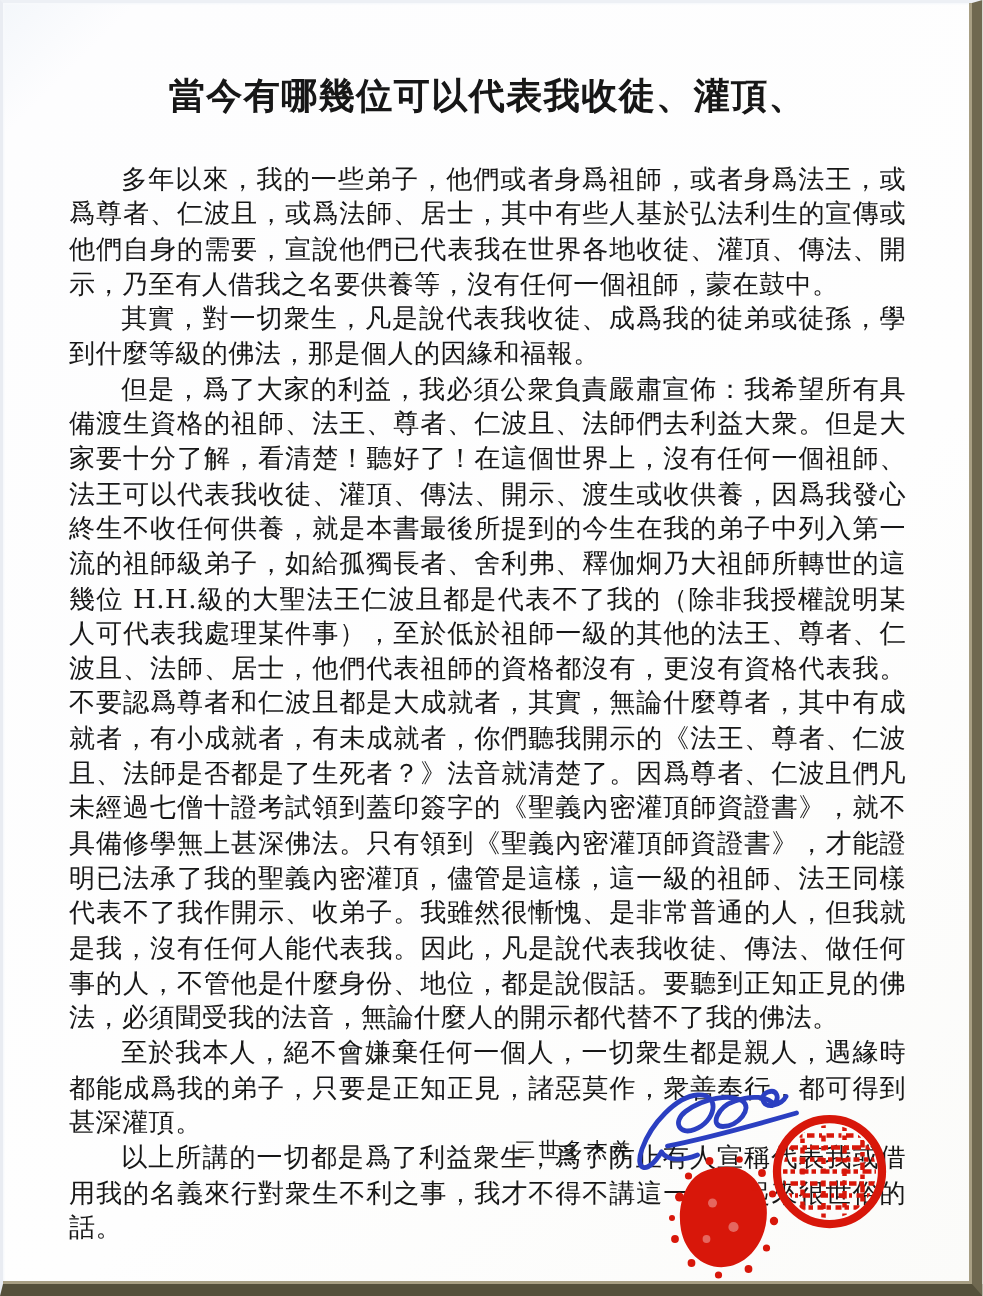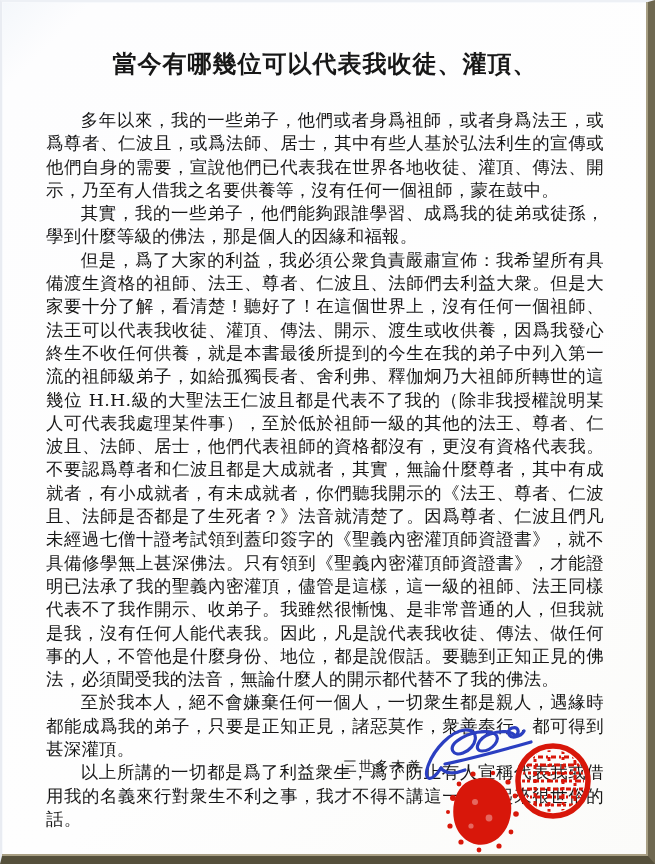--- a/index.html
+++ b/index.html
@@ -49,21 +49,21 @@
 <body>
 
 <div class="page">
 
   <div class="title">
     <div>當今有哪幾位可以代表我收徒、灌頂、</div>
   </div>
 
   <div class="body-text">
     <p>多年以來，我的一些弟子，他們或者身爲祖師，或者身爲法王，或爲尊者、仁波且，或爲法師、居士，其中有些人基於弘法利生的宣傳或他們自身的需要，宣說他們已代表我在世界各地收徒、灌頂、傳法、開示，乃至有人借我之名要供養等，沒有任何一個祖師，蒙在鼓中。</p>
-    <p>其實，我的一些弟子，他們能夠跟誰學習、成爲我的徒弟或徒孫，學到什麼等級的佛法，那是個人的因緣和福報。</p>
+    <p>其實，對一切衆生，凡是說代表我收徒、成爲我的徒弟或徒孫，學到什麼等級的佛法，那是個人的因緣和福報。</p>
     <p>但是，爲了大家的利益，我必須公衆負責嚴肅宣佈：我希望所有具備渡生資格的祖師、法王、尊者、仁波且、法師們去利益大衆。但是大家要十分了解，看清楚！聽好了！在這個世界上，沒有任何一個祖師、法王可以代表我收徒、灌頂、傳法、開示、渡生或收供養，因爲我發心終生不收任何供養，就是本書最後所提到的今生在我的弟子中列入第一流的祖師級弟子，如給孤獨長者、舍利弗、釋伽炯乃大祖師所轉世的這幾位 H.H.級的大聖法王仁波且都是代表不了我的（除非我授權說明某人可代表我處理某件事），至於低於祖師一級的其他的法王、尊者、仁波且、法師、居士，他們代表祖師的資格都沒有，更沒有資格代表我。不要認爲尊者和仁波且都是大成就者，其實，無論什麼尊者，其中有成就者，有小成就者，有未成就者，你們聽我開示的《法王、尊者、仁波且、法師是否都是了生死者？》法音就清楚了。因爲尊者、仁波且們凡未經過七僧十證考試領到蓋印簽字的《聖義內密灌頂師資證書》，就不具備修學無上甚深佛法。只有領到《聖義內密灌頂師資證書》，才能證明已法承了我的聖義內密灌頂，儘管是這樣，這一級的祖師、法王同樣代表不了我作開示、收弟子。我雖然很慚愧、是非常普通的人，但我就是我，沒有任何人能代表我。因此，凡是說代表我收徒、傳法、做任何事的人，不管他是什麼身份、地位，都是說假話。要聽到正知正見的佛法，必須聞受我的法音，無論什麼人的開示都代替不了我的佛法。</p>
     <p>至於我本人，絕不會嫌棄任何一個人，一切衆生都是親人，遇緣時都能成爲我的弟子，只要是正知正見，諸惡莫作，衆善奉行，都可得到甚深灌頂。</p>
     <p>以上所講的一切都是爲了利益衆生，爲了防止有人宣稱代表我或借用我的名義來行對衆生不利之事，我才不得不講這一段看起來很世俗的話。</p>
   </div>
 
   <div class="sig-name">三世多杰羌</div>
 
   <svg class="sig-handwriting" viewBox="0 0 122 74" xmlns="http://www.w3.org/2000/svg">
     <g fill="none" stroke="#2b3fc1" stroke-width="3.2" stroke-linecap="round">
       <path d="M20 46 C10 62, 2 58, 7 44 C13 27, 30 9, 44 8 C60 7, 56 26, 42 31 C32 35, 27 26, 36 19 C48 10, 66 7, 74 12 C81 17, 71 29, 61 29 C52 29, 57 16, 69 12 C80 8, 90 9, 95 14"></path>

